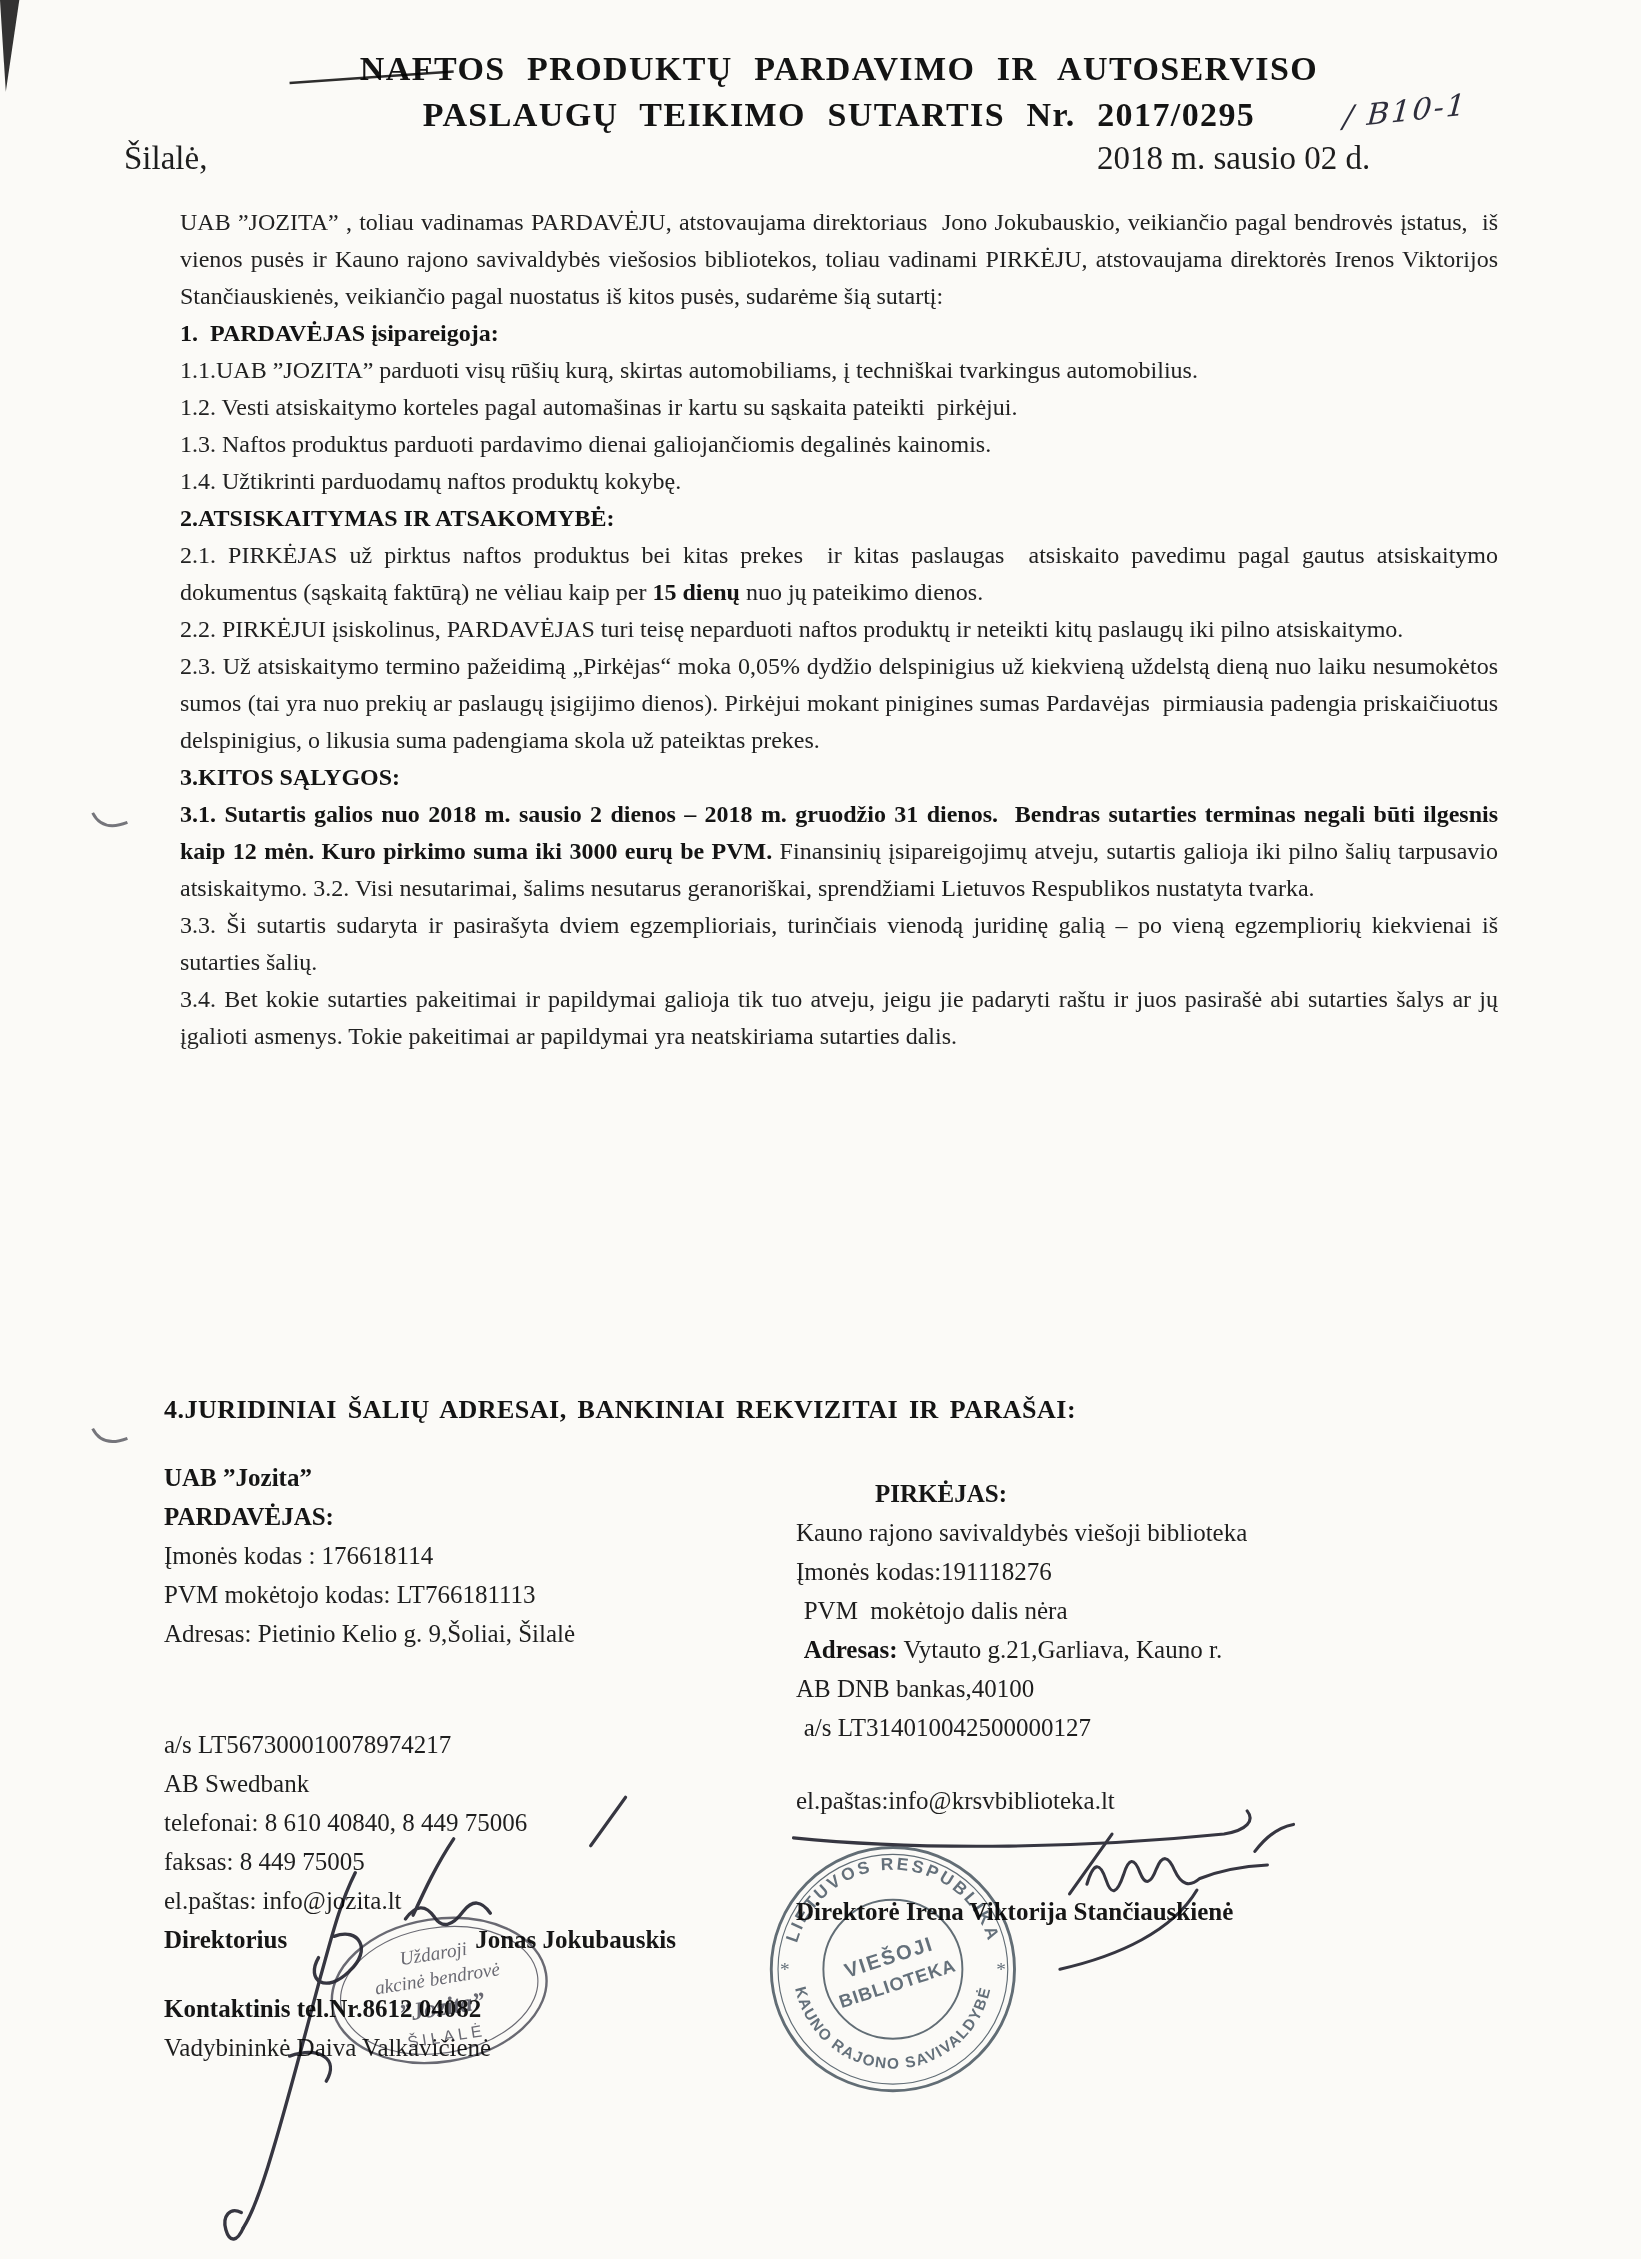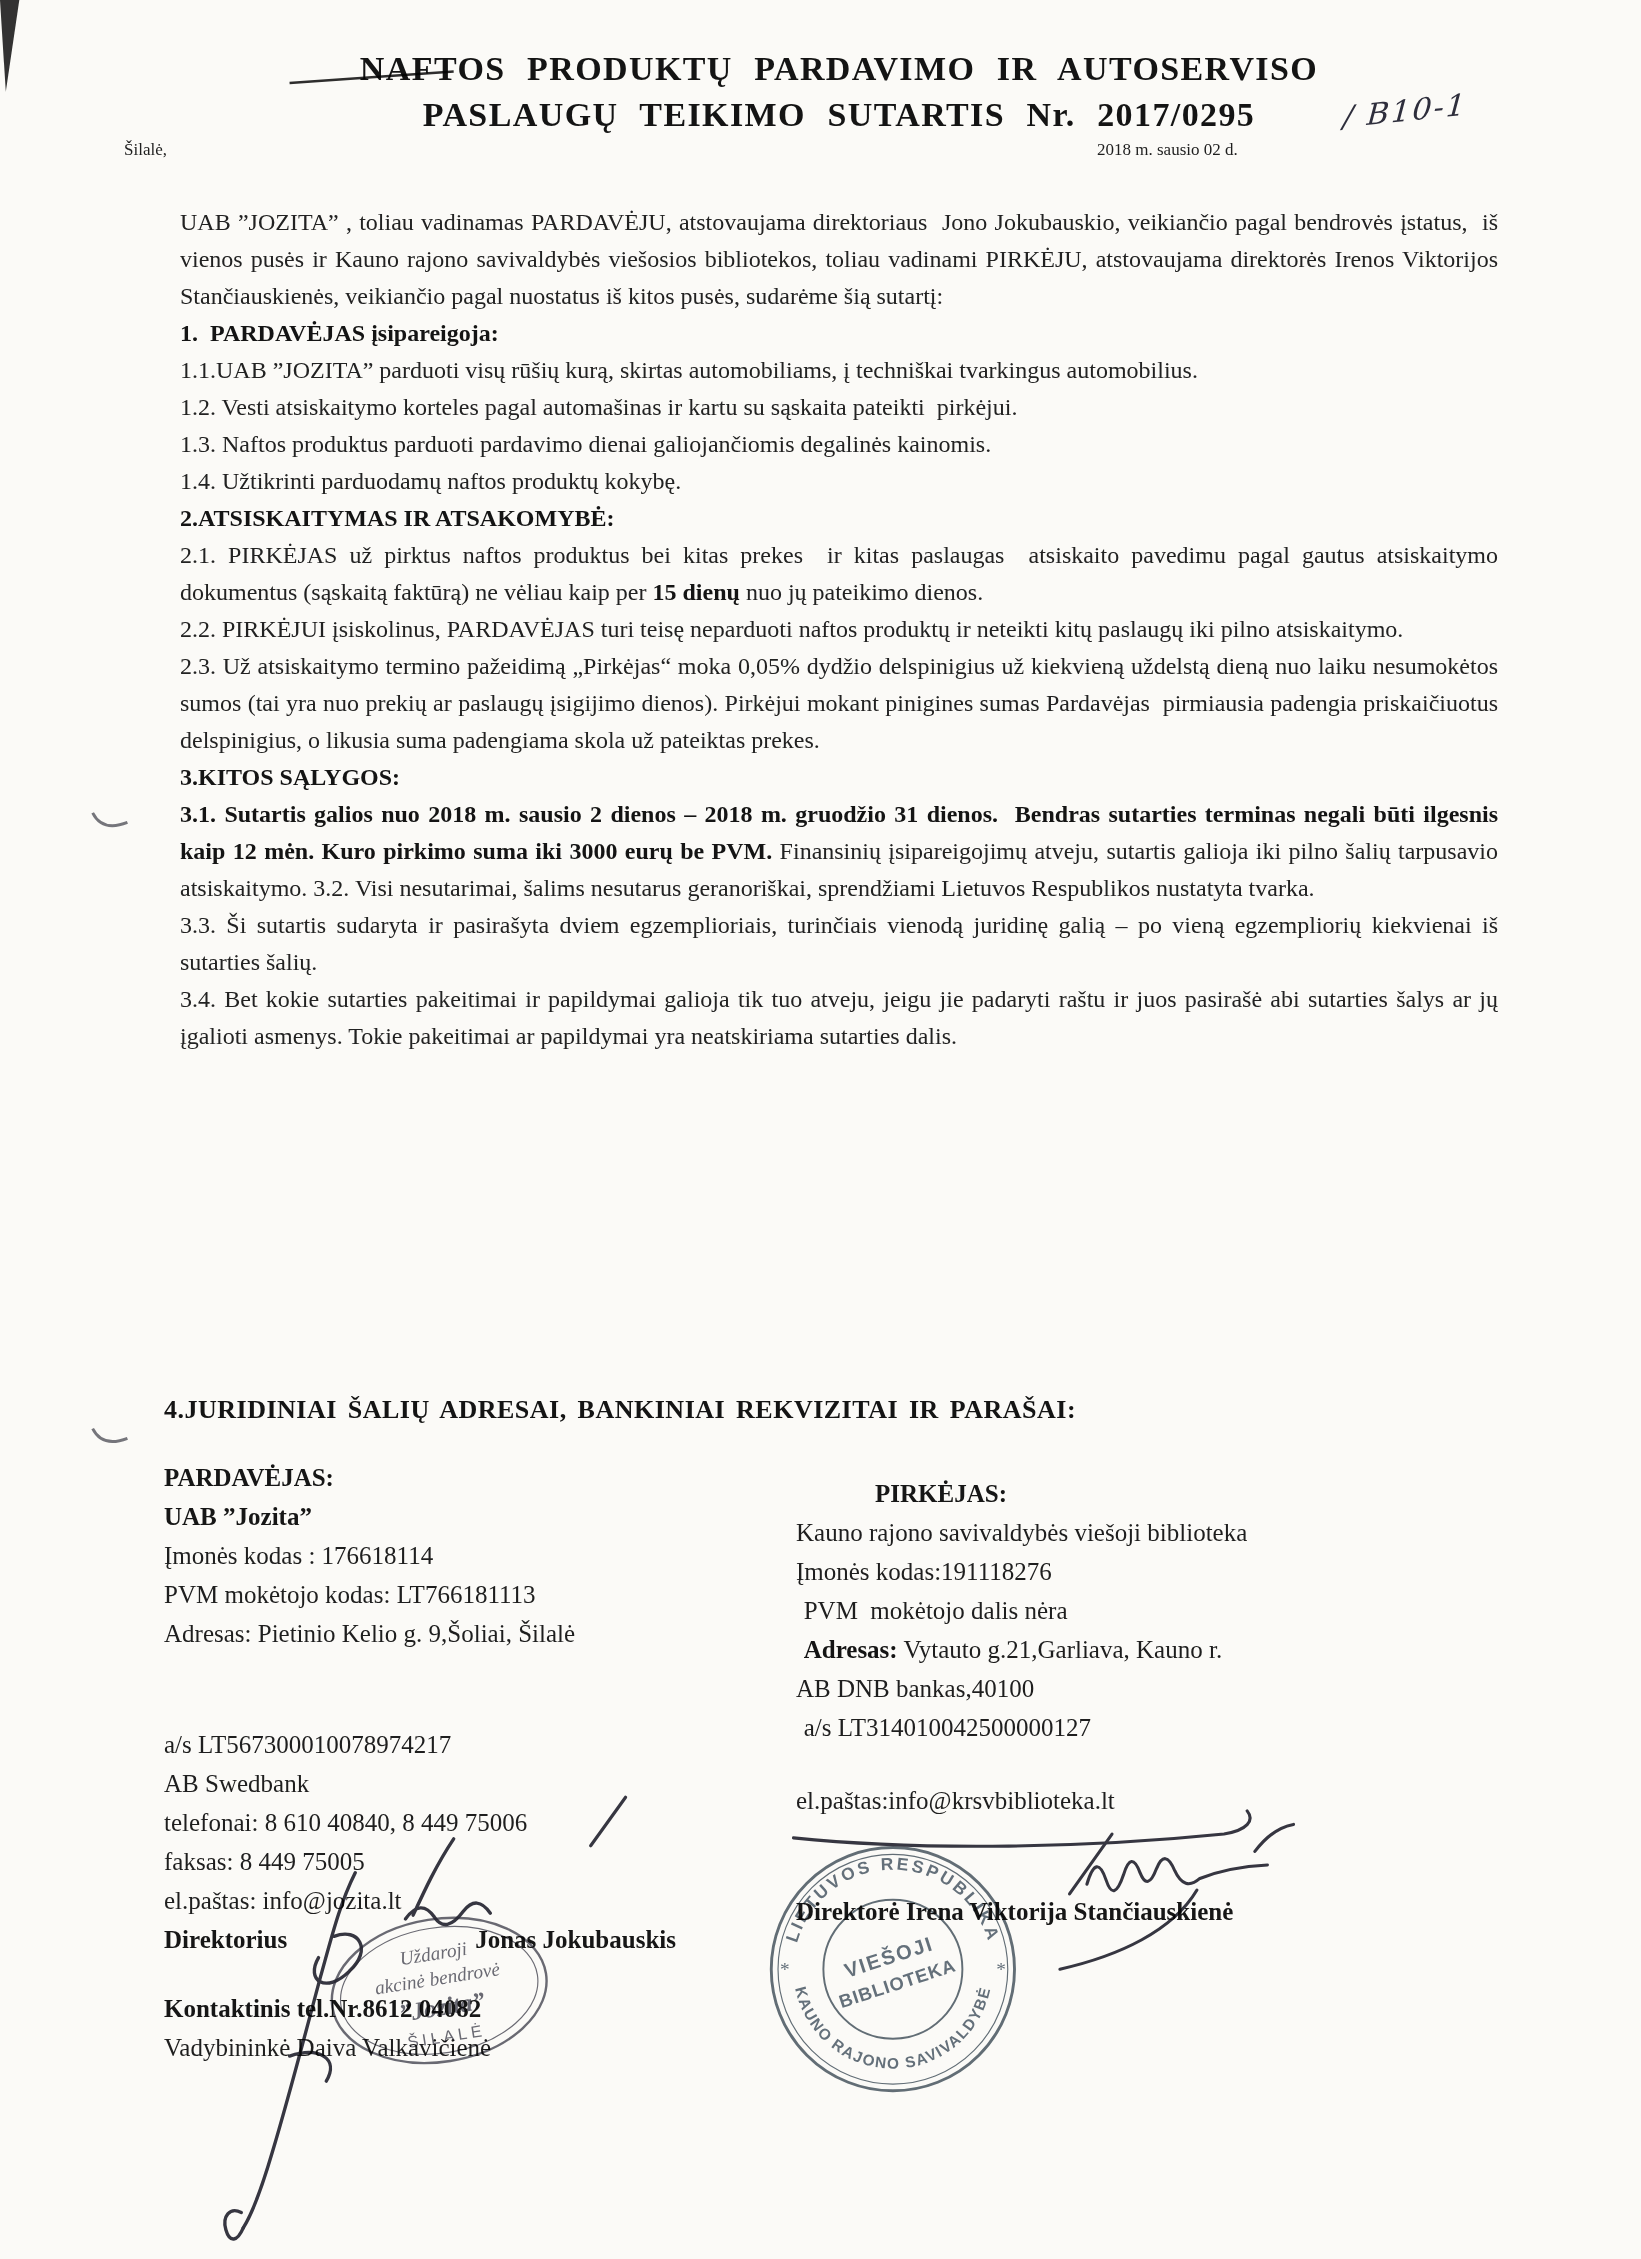--- a/index.html
+++ b/index.html
@@ -11,21 +11,21 @@
     overflow:hidden;
     position:relative;
   }
   .page{position:absolute;inset:0;}
   
   .doc-body{position:absolute;left:180px;top:46px;width:1318px;}
   .title1,.title2{
     text-align:center;font-weight:bold;font-size:34px;color:#141414;
     letter-spacing:1.4px;word-spacing:11.6px;line-height:46px;
   }
-  .dateline{position:relative;height:39px;font-size:17px;margin-top:1.9px;}
+  .dateline{position:relative;height:39px;font-size:33px;margin-top:1.9px;}
   .dateline .place{position:absolute;left:-56px;top:0;}
   .dateline .date{position:absolute;left:917px;top:0;}
   .para{
     margin:0;font-size:24px;line-height:37px;text-align:justify;
     white-space:pre-wrap;color:#222;
   }
   .para.first{margin-top:25px;}
   .heading{font-weight:bold;color:#141414;}
   b{color:#141414;}
   
@@ -84,22 +84,22 @@
     <p class="para"><b>3.1. Sutartis galios nuo 2018 m. sausio 2 dienos – 2018 m. gruodžio 31 dienos.  Bendras sutarties terminas negali būti ilgesnis kaip 12 mėn. Kuro pirkimo suma iki 3000 eurų be PVM.</b><span> Finansinių įsipareigojimų atveju, sutartis galioja iki pilno šalių tarpusavio atsiskaitymo. 3.2. Visi nesutarimai, šalims nesutarus geranoriškai, sprendžiami Lietuvos Respublikos nustatyta tvarka.</span></p>
     <p class="para">3.3. Ši sutartis sudaryta ir pasirašyta dviem egzemplioriais, turinčiais vienodą juridinę galią – po vieną egzempliorių kiekvienai iš sutarties šalių.</p>
     <p class="para">3.4. Bet kokie sutarties pakeitimai ir papildymai galioja tik tuo atveju, jeigu jie padaryti raštu ir juos pasirašė abi sutarties šalys ar jų įgalioti asmenys. Tokie pakeitimai ar papildymai yra neatskiriama sutarties dalis.</p>
   </div>
 
   <div class="sec4">
     <div class="sec4-heading">4.JURIDINIAI ŠALIŲ ADRESAI, BANKINIAI REKVIZITAI IR PARAŠAI:</div>
     <div class="cols">
 
       <div>
+        <div class="row bold">UAB ”Jozita”</div>
         <div class="row bold">PARDAVĖJAS:</div>
-        <div class="row bold">UAB ”Jozita”</div>
         <div class="row">Įmonės kodas : 176618114</div>
         <div class="row">PVM mokėtojo kodas: LT766181113</div>
         <div class="row">Adresas: Pietinio Kelio g. 9,Šoliai, Šilalė</div>
         <div class="row gap75">a/s LT567300010078974217</div>
         <div class="row">AB Swedbank</div>
         <div class="row">telefonai: 8 610 40840, 8 449 75006</div>
         <div class="row">faksas: 8 449 75005</div>
         <div class="row">el.paštas: info@jozita.lt</div>
         <div class="row bold dir-row">
           <span>Direktorius</span>

